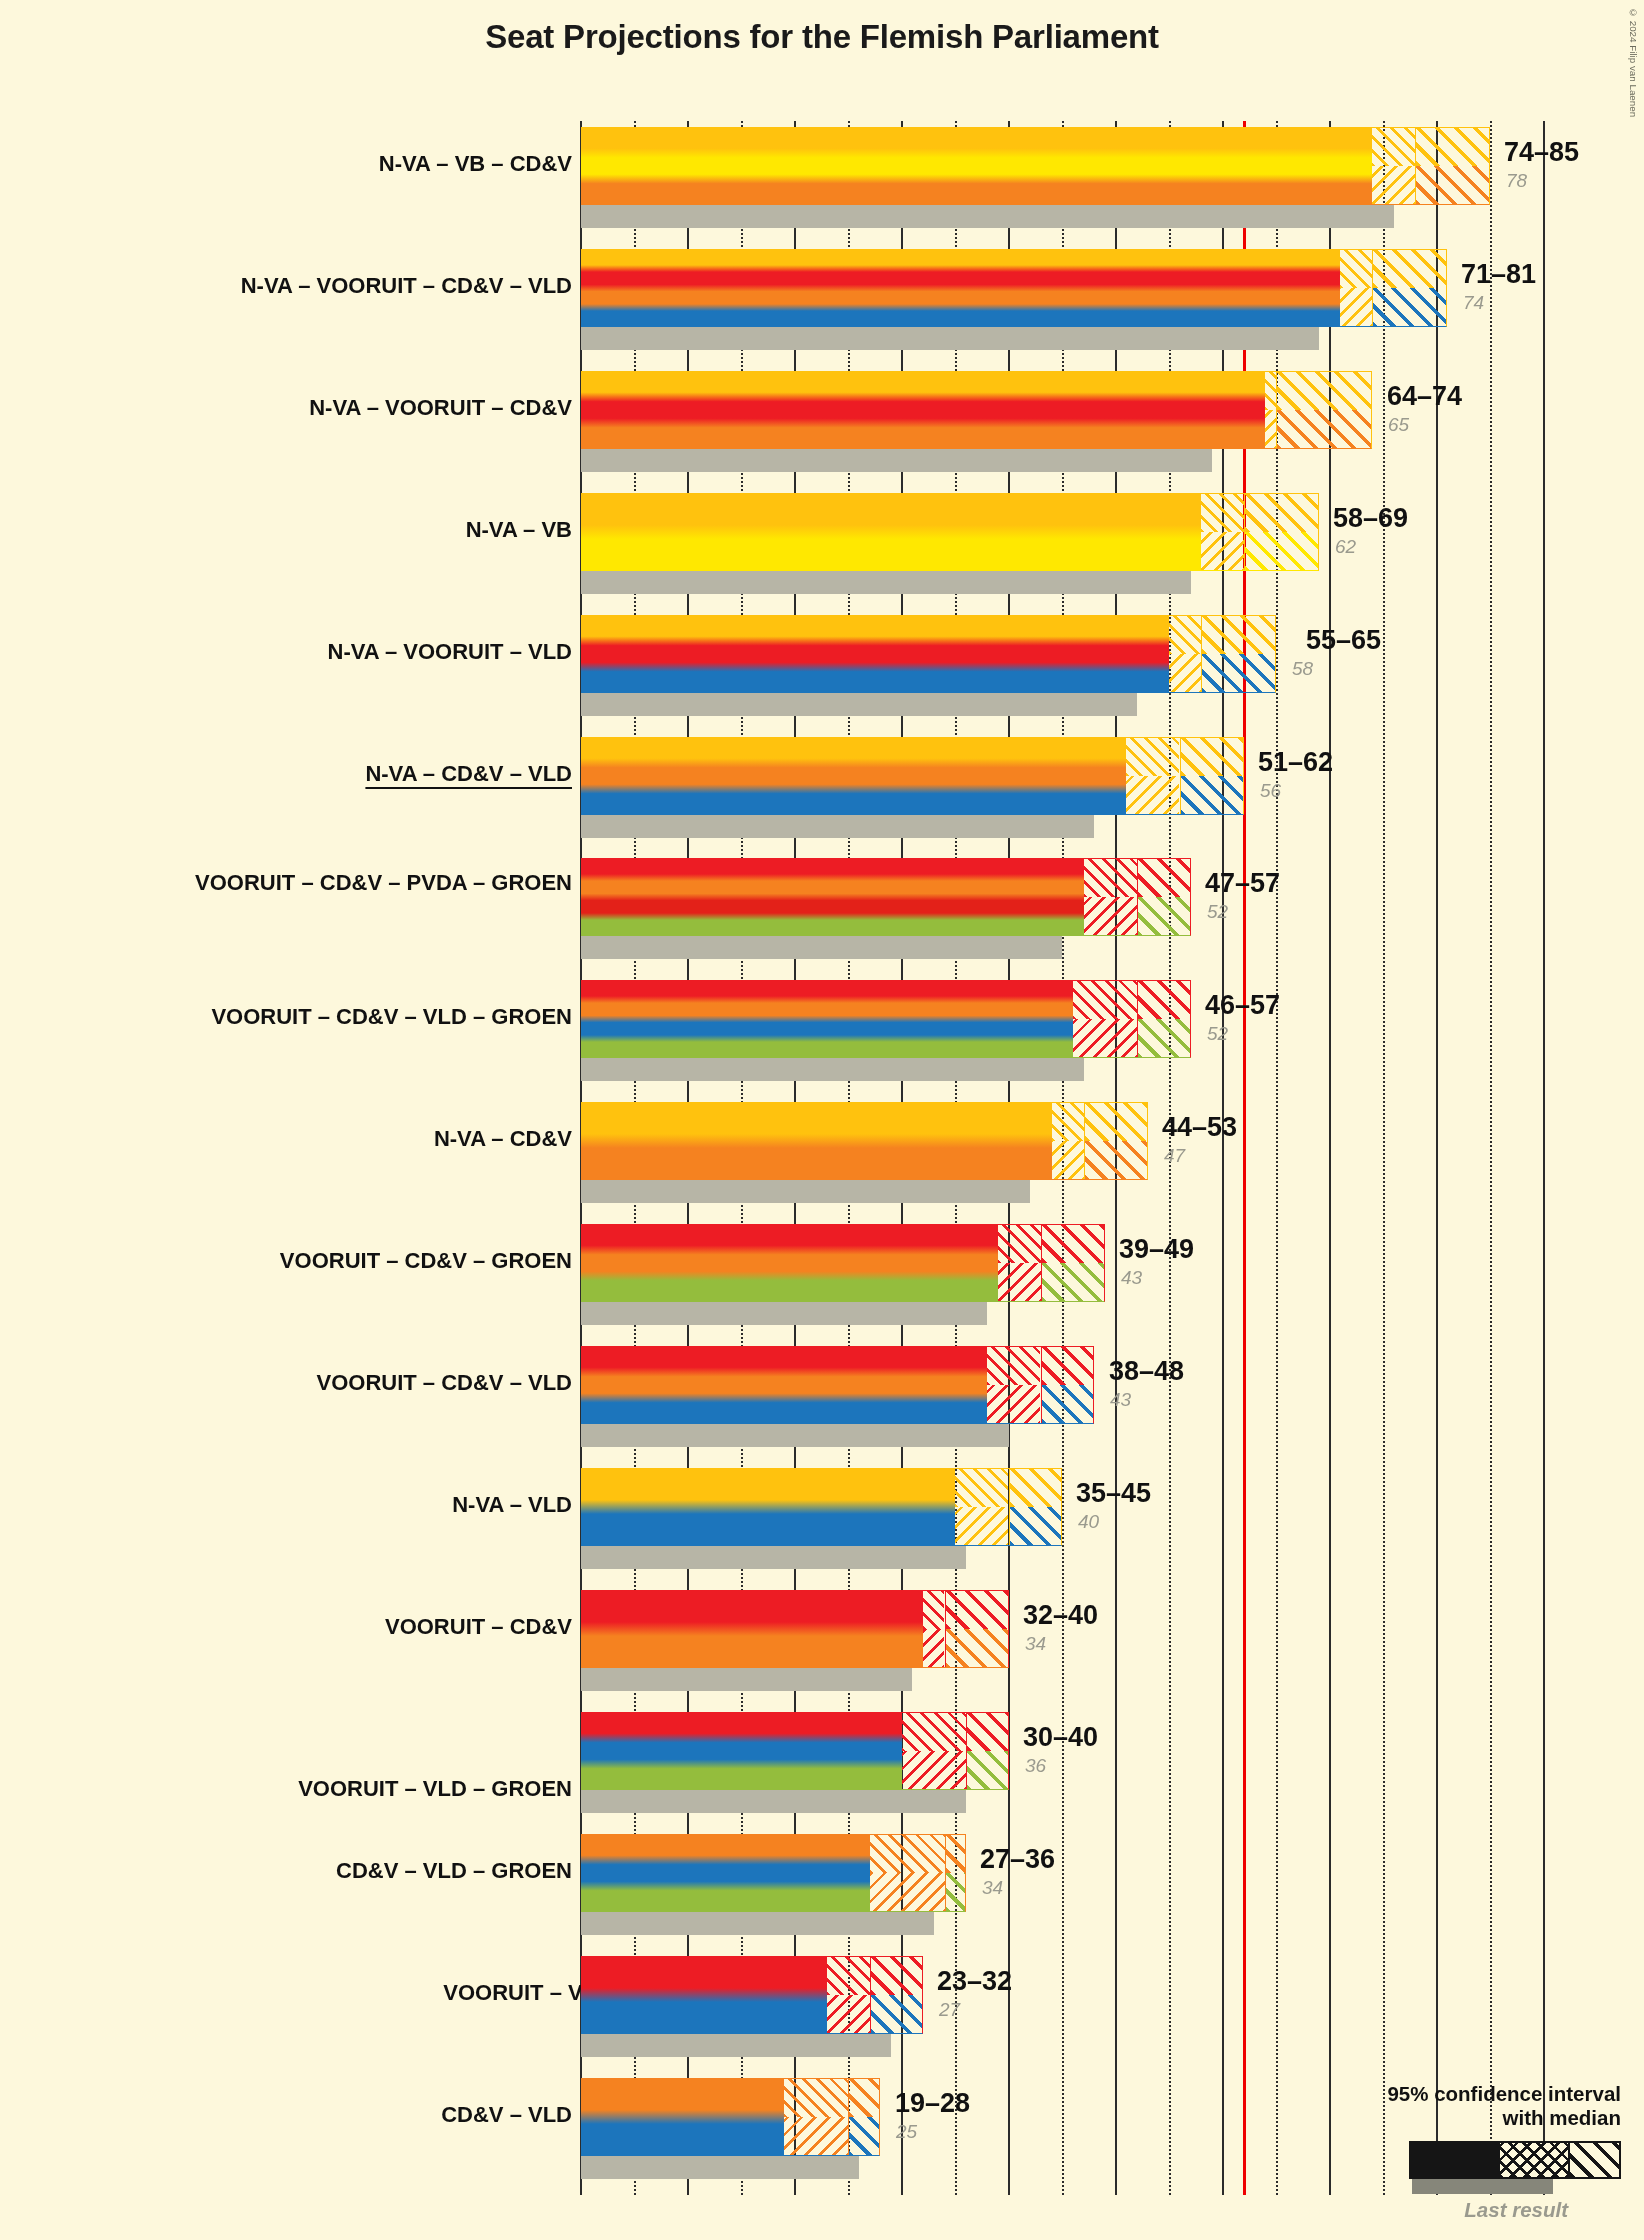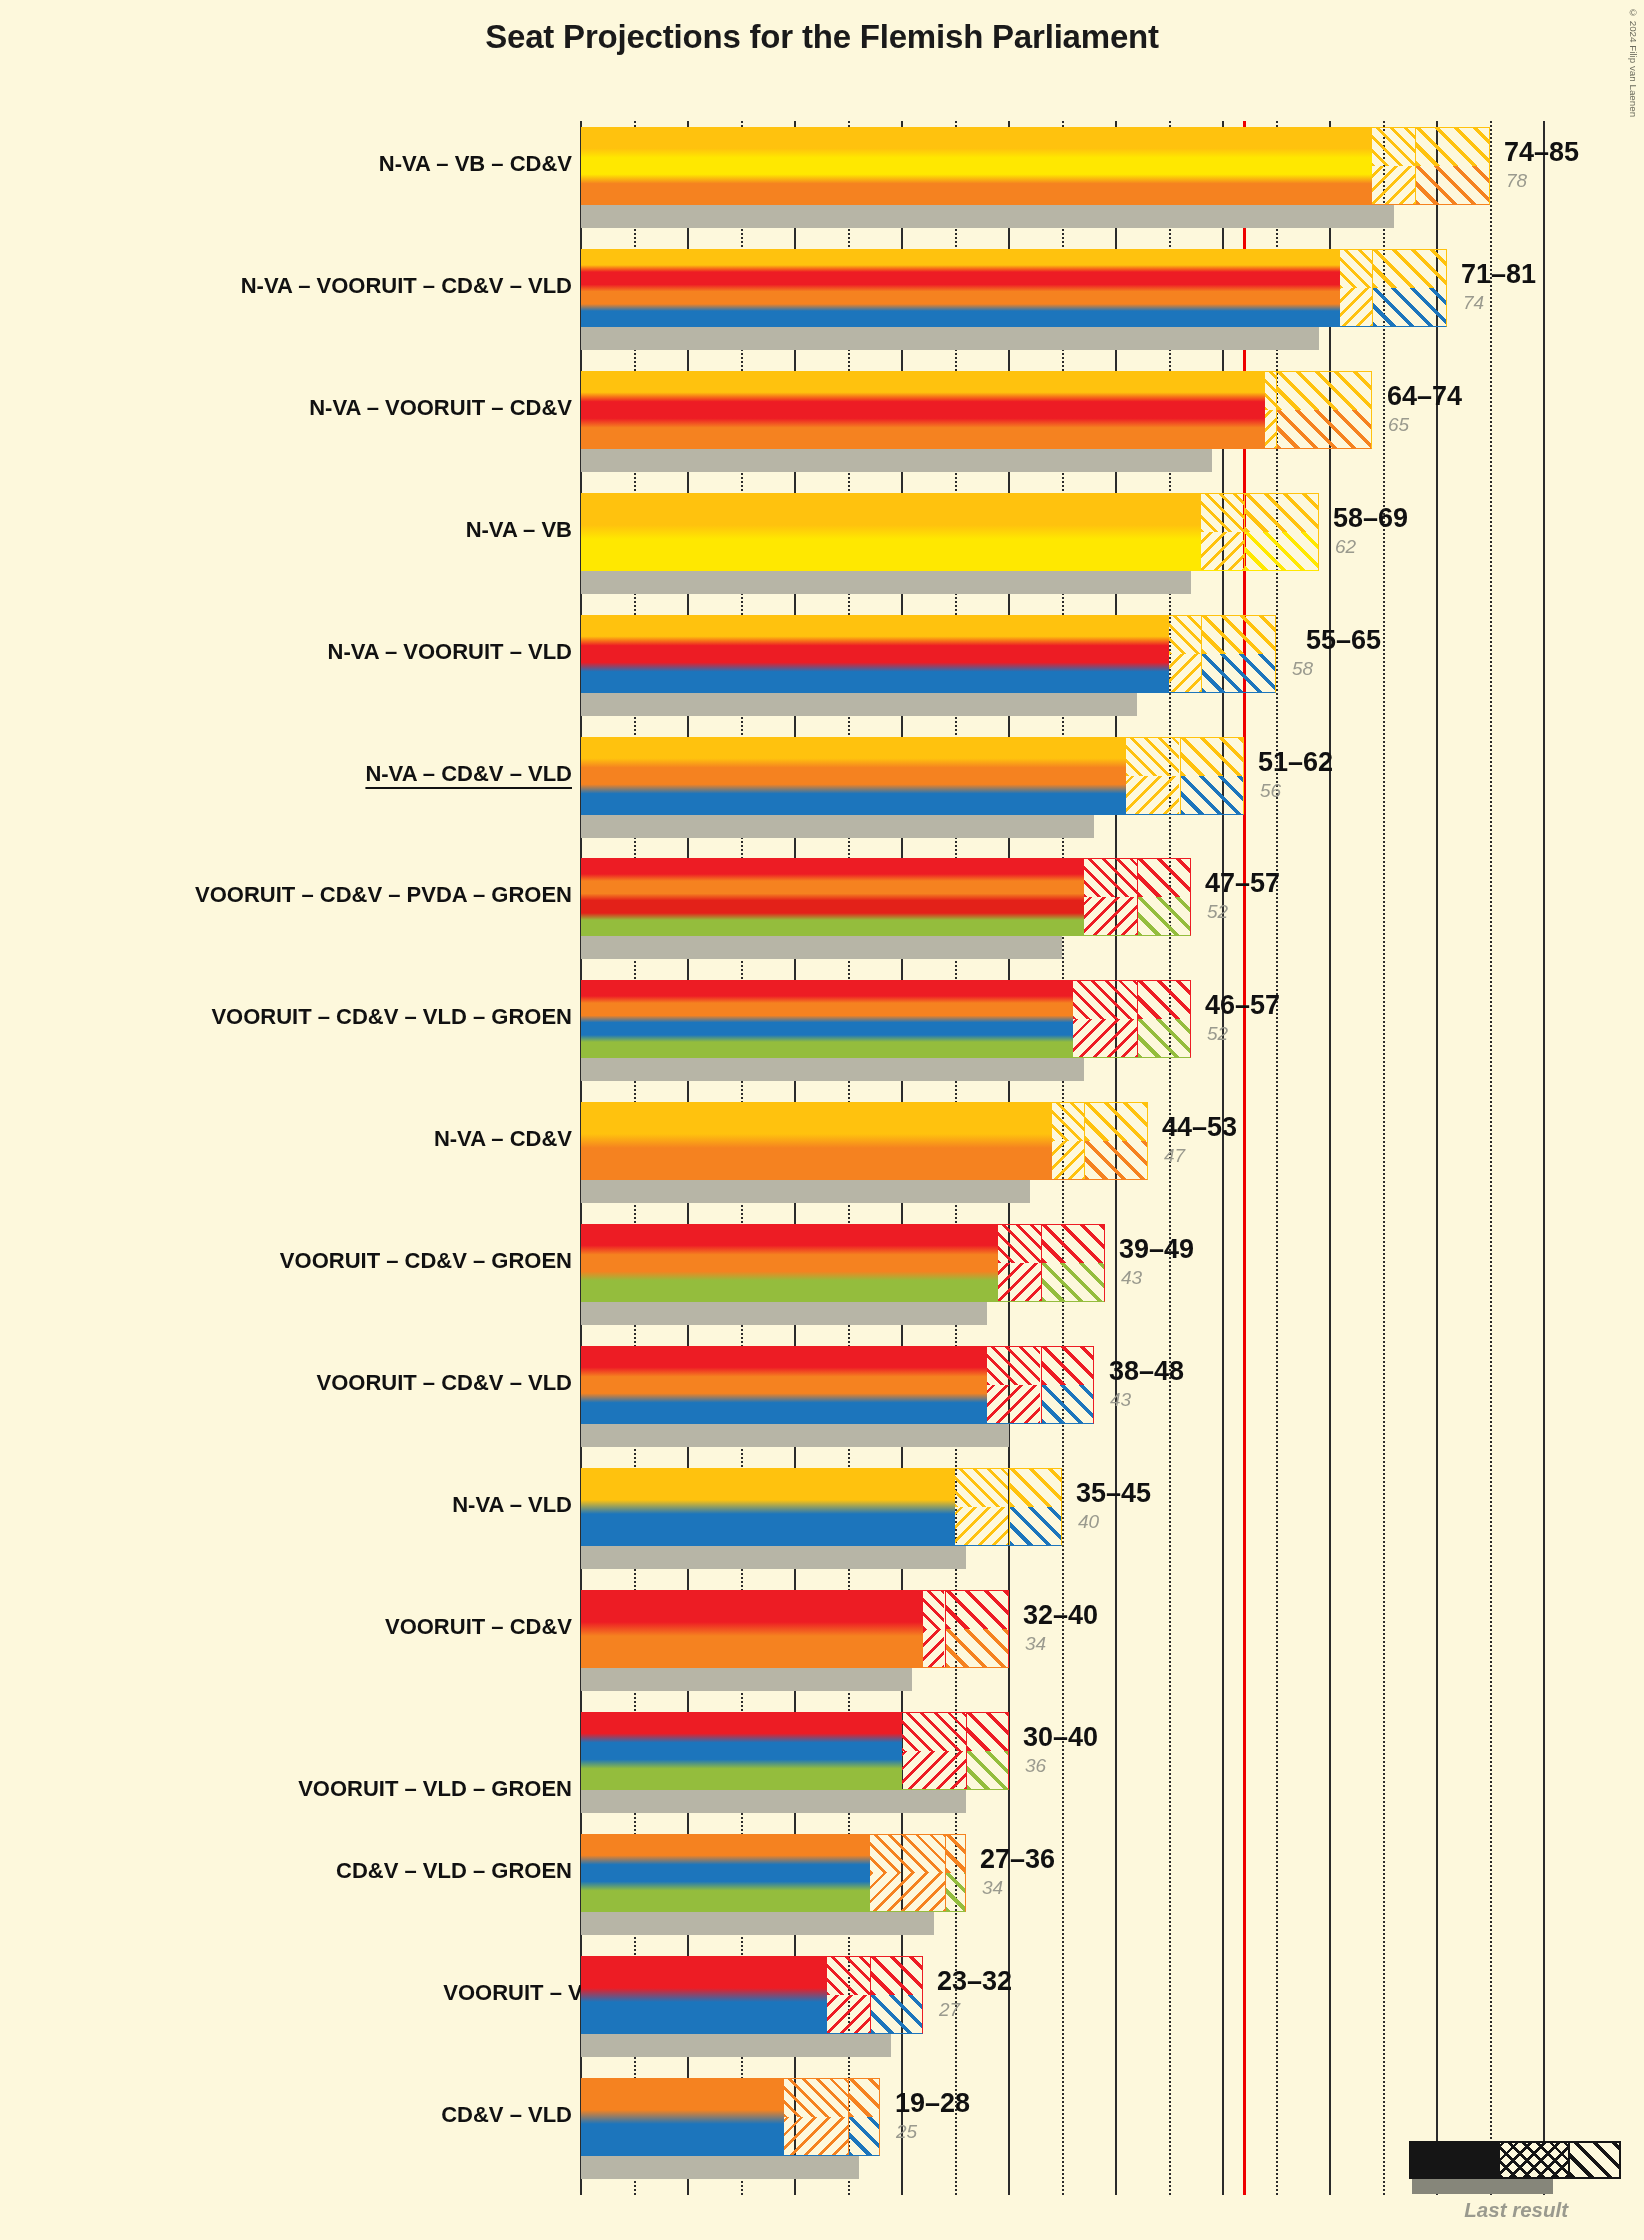--- a/index.html
+++ b/index.html
@@ -157,21 +157,21 @@
           <div class="row-label underlined" style="top: 24px;">N-VA – CD&amp;V – VLD</div>
           <div class="bar-solid" style="left: 581px; top: 0px; width: 545px; height: 78px; background: linear-gradient(rgb(255, 194, 14) 6%, rgb(255, 194, 14) 27.33%, rgb(245, 130, 32) 39.33%, rgb(245, 130, 32) 60.67%, rgb(28, 117, 188) 72.67%, rgb(28, 117, 188) 94%); position: absolute;"></div>
           <div class="ci-lower" style="position: absolute; left: 1126px; width: 53px; height: 78px; background-image: repeating-linear-gradient(45deg, rgb(255, 194, 14) 0px, rgb(255, 194, 14) 2.7px, transparent 2.7px, transparent 9.8px), repeating-linear-gradient(-45deg, rgb(255, 194, 14) 0px, rgb(255, 194, 14) 2.7px, transparent 2.7px, transparent 9.8px), repeating-linear-gradient(45deg, rgb(28, 117, 188) 0px, rgb(28, 117, 188) 2.7px, transparent 2.7px, transparent 9.8px), repeating-linear-gradient(-45deg, rgb(28, 117, 188) 0px, rgb(28, 117, 188) 2.7px, transparent 2.7px, transparent 9.8px); background-size: 100% 50%, 100% 50%; background-position: left top, left bottom; background-repeat: repeat-x, repeat-x;"></div>
           <div class="ci-upper" style="position: absolute; left: 1180px; width: 64px; height: 78px; background-image: repeating-linear-gradient(45deg, rgb(255, 194, 14) 0px, rgb(255, 194, 14) 3.6px, transparent 3.6px, transparent 13.4px), repeating-linear-gradient(45deg, rgb(28, 117, 188) 0px, rgb(28, 117, 188) 3.6px, transparent 3.6px, transparent 13.4px); background-size: 100% 50%, 100% 50%; background-position: left top, left bottom; background-repeat: repeat-x, repeat-x; border-left: 1.8px solid rgb(255, 194, 14);"></div>
           <div style="position: absolute; left: 581px; top: 0px; width: 663px; height: 78px; box-sizing: border-box; border-top: 1.8px solid rgb(255, 194, 14); border-bottom: 1.8px solid rgb(28, 117, 188); border-right: 1.8px solid rgb(255, 194, 14); pointer-events: none;"></div>
           <div class="last-result" style="top: 78px; width: 513px; background: rgb(183, 181, 166);"></div>
           <div class="value-range" style="left: 1258px; top: 9.8px;">51–62</div>
           <div class="value-median" style="left: 1260px; top: 43px; color: rgb(154, 154, 142);">56</div>
         </div>
         <div class="row" style="top: 858px; height: 105px;">
-          <div class="row-label" style="top: 24px;">VOORUIT – CD&amp;V – PVDA – GROEN</div>
+          <div class="row-label" style="top: 12px;">VOORUIT – CD&amp;V – PVDA – GROEN</div>
           <div class="bar-solid" style="left: 581px; top: 0px; width: 503px; height: 78px; background: linear-gradient(rgb(237, 28, 36) 4.5%, rgb(237, 28, 36) 20.5%, rgb(245, 130, 32) 29.5%, rgb(245, 130, 32) 45.5%, rgb(227, 33, 25) 54.5%, rgb(227, 33, 25) 70.5%, rgb(148, 189, 61) 79.5%, rgb(148, 189, 61) 95.5%); position: absolute;"></div>
           <div class="ci-lower" style="position: absolute; left: 1084px; width: 53px; height: 78px; background-image: repeating-linear-gradient(45deg, rgb(237, 28, 36) 0px, rgb(237, 28, 36) 2.7px, transparent 2.7px, transparent 9.8px), repeating-linear-gradient(-45deg, rgb(237, 28, 36) 0px, rgb(237, 28, 36) 2.7px, transparent 2.7px, transparent 9.8px), repeating-linear-gradient(45deg, rgb(148, 189, 61) 0px, rgb(148, 189, 61) 2.7px, transparent 2.7px, transparent 9.8px), repeating-linear-gradient(-45deg, rgb(148, 189, 61) 0px, rgb(148, 189, 61) 2.7px, transparent 2.7px, transparent 9.8px); background-size: 100% 50%, 100% 50%; background-position: left top, left bottom; background-repeat: repeat-x, repeat-x;"></div>
           <div class="ci-upper" style="position: absolute; left: 1137px; width: 53px; height: 78px; background-image: repeating-linear-gradient(45deg, rgb(237, 28, 36) 0px, rgb(237, 28, 36) 3.6px, transparent 3.6px, transparent 13.4px), repeating-linear-gradient(45deg, rgb(148, 189, 61) 0px, rgb(148, 189, 61) 3.6px, transparent 3.6px, transparent 13.4px); background-size: 100% 50%, 100% 50%; background-position: left top, left bottom; background-repeat: repeat-x, repeat-x; border-left: 1.8px solid rgb(237, 28, 36);"></div>
           <div style="position: absolute; left: 581px; top: 0px; width: 610px; height: 78px; box-sizing: border-box; border-top: 1.8px solid rgb(237, 28, 36); border-bottom: 1.8px solid rgb(148, 189, 61); border-right: 1.8px solid rgb(237, 28, 36); pointer-events: none;"></div>
           <div class="last-result" style="top: 78px; width: 481px; background: rgb(183, 181, 166);"></div>
           <div class="value-range" style="left: 1205px; top: 9.8px; text-align: center;">47–57</div>
           <div class="value-median" style="left: 1207px; top: 43px; color: rgb(154, 154, 142);">52</div>
         </div>
         <div class="row" style="top: 980px; height: 105px;">
           <div class="row-label" style="top: 24px;">VOORUIT – CD&amp;V – VLD – GROEN</div>
@@ -270,20 +270,24 @@
           <div class="ci-upper" style="position: absolute; left: 848px; width: 32px; height: 78px; background-image: repeating-linear-gradient(45deg, rgb(245, 130, 32) 0px, rgb(245, 130, 32) 3.6px, transparent 3.6px, transparent 13.4px), repeating-linear-gradient(45deg, rgb(28, 117, 188) 0px, rgb(28, 117, 188) 3.6px, transparent 3.6px, transparent 13.4px); background-size: 100% 50%, 100% 50%; background-position: left top, left bottom; background-repeat: repeat-x, repeat-x; border-left: 1.8px solid rgb(245, 130, 32);"></div>
           <div style="position: absolute; left: 581px; top: 0px; width: 299px; height: 78px; box-sizing: border-box; border-top: 1.8px solid rgb(245, 130, 32); border-bottom: 1.8px solid rgb(28, 117, 188); border-right: 1.8px solid rgb(245, 130, 32); pointer-events: none;"></div>
           <div class="last-result" style="top: 78px; width: 278px; background: rgb(183, 181, 166);"></div>
           <div class="value-range" style="left: 895px; top: 9.8px;">19–28</div>
           <div class="value-median" style="left: 896px; top: 43px; color: rgb(154, 154, 142);">25</div>
         </div>
       </div>
   </div>
 
   <div class="legend">
+    <div class="legend-title">
+      <div>95% confidence interval</div>
+      <div>with median</div>
+    </div>
     <div class="legend-bar">
       <div class="legend-cross" id="legend-cross" style="background-image: repeating-linear-gradient(45deg, rgb(21, 21, 21) 0px, rgb(21, 21, 21) 2.7px, transparent 2.7px, transparent 9.8px), repeating-linear-gradient(-45deg, rgb(21, 21, 21) 0px, rgb(21, 21, 21) 2.7px, transparent 2.7px, transparent 9.8px); background-color: rgb(253, 248, 220);"></div>
       <div class="legend-diag" id="legend-diag" style="background-image: repeating-linear-gradient(45deg, rgb(21, 21, 21) 0px, rgb(21, 21, 21) 3.6px, transparent 3.6px, transparent 13.4px); background-color: rgb(253, 248, 220);"></div>
     </div>
     <div class="legend-last"></div>
     <div class="legend-lastlabel">Last result</div>
   </div>
 
 </div>
 

